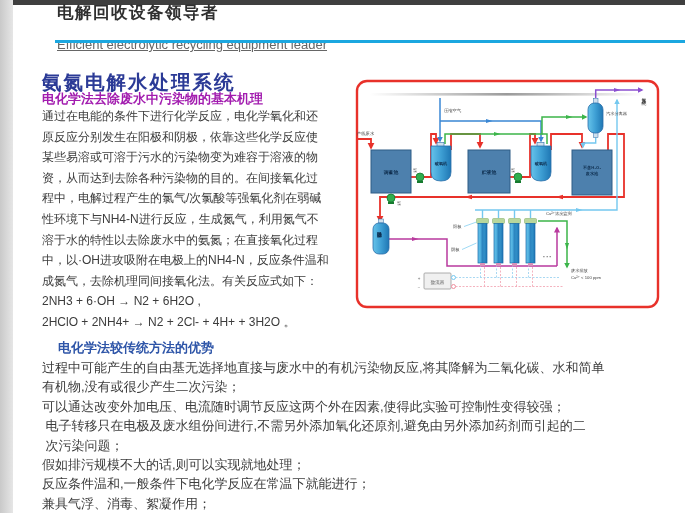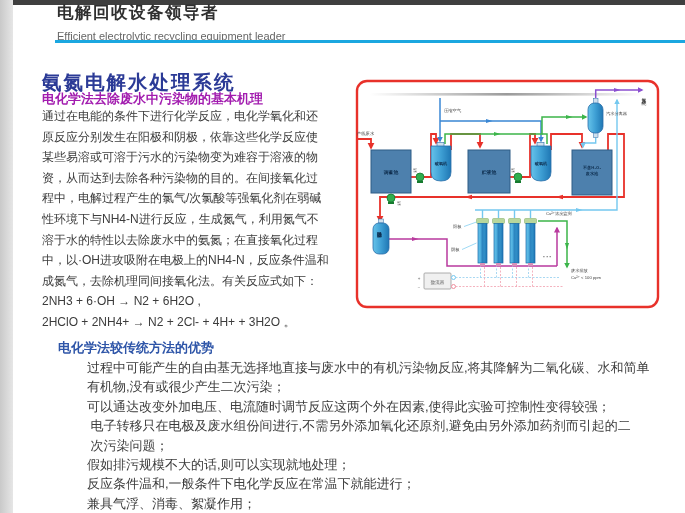--- a/index.html
+++ b/index.html
@@ -9,31 +9,31 @@
     font-family:"Liberation Sans","DejaVu Sans",sans-serif;
     -webkit-font-smoothing:antialiased;
   }
   .abs{position:absolute;}
   
   #left-strip{left:0;top:0;width:13px;height:513px;
     background:linear-gradient(to right,#c9c9c9,#e6e6e6);}
   #top-bar{left:13px;top:0;width:672px;height:5px;background:#3f3f3f;}
   
   #hdr-title{left:57px;top:2px;font-size:16.5px;font-weight:bold;color:#2f2f2f;letter-spacing:1.5px;}
-  #hdr-sub{left:57px;top:30px;font-size:11px;color:#666;text-decoration:underline;}
+  #hdr-sub{left:57px;top:37px;font-size:13px;color:#666;text-decoration:underline;}
   #hdr-rule{left:55px;top:40px;width:630px;height:2.5px;}
   
   #page-title{left:42px;top:56px;font-size:19.5px;font-weight:bold;letter-spacing:2px;margin-top:13px;}
   .sec-head{font-size:13px;font-weight:bold;}
   #s1-head{left:42px;top:90px;}
   #s2-head{left:42px;top:339px;padding-left:16px;}
   #s1-body{left:42px;top:106px;width:318px;}
   #s1-body .ln{height:20.6px;line-height:20.6px;font-size:12px;color:#3c3c3c;white-space:nowrap;}
   #s2-body{left:42px;top:358px;width:640px;}
-  #s2-body .ln{height:19.4px;line-height:19.4px;font-size:13px;color:#3c3c3c;white-space:pre;margin-left:45px;}
+  #s2-body .ln{height:19.4px;line-height:19.4px;font-size:13px;color:#3c3c3c;white-space:pre;}
   
   #diagram{left:354px;top:77px;width:308px;height:234px;}
   #diagram svg{position:absolute;left:0;top:0;}
   .dlbl{font-size:4.3px;fill:#444;}
   .tlbl{font-size:4.8px;fill:#0e2d4e;font-weight:bold;text-anchor:middle;}
   .slbl{font-size:4.2px;fill:#444;}
   .v-label{position:absolute;writing-mode:vertical-rl;letter-spacing:0.6px;font-size:4.8px;color:#333;}
   #filter-label{left:21.5px;top:150px;color:#0e2d4e;font-weight:bold;}
   #exhaust-label{left:286px;top:17px;}
 </style>

